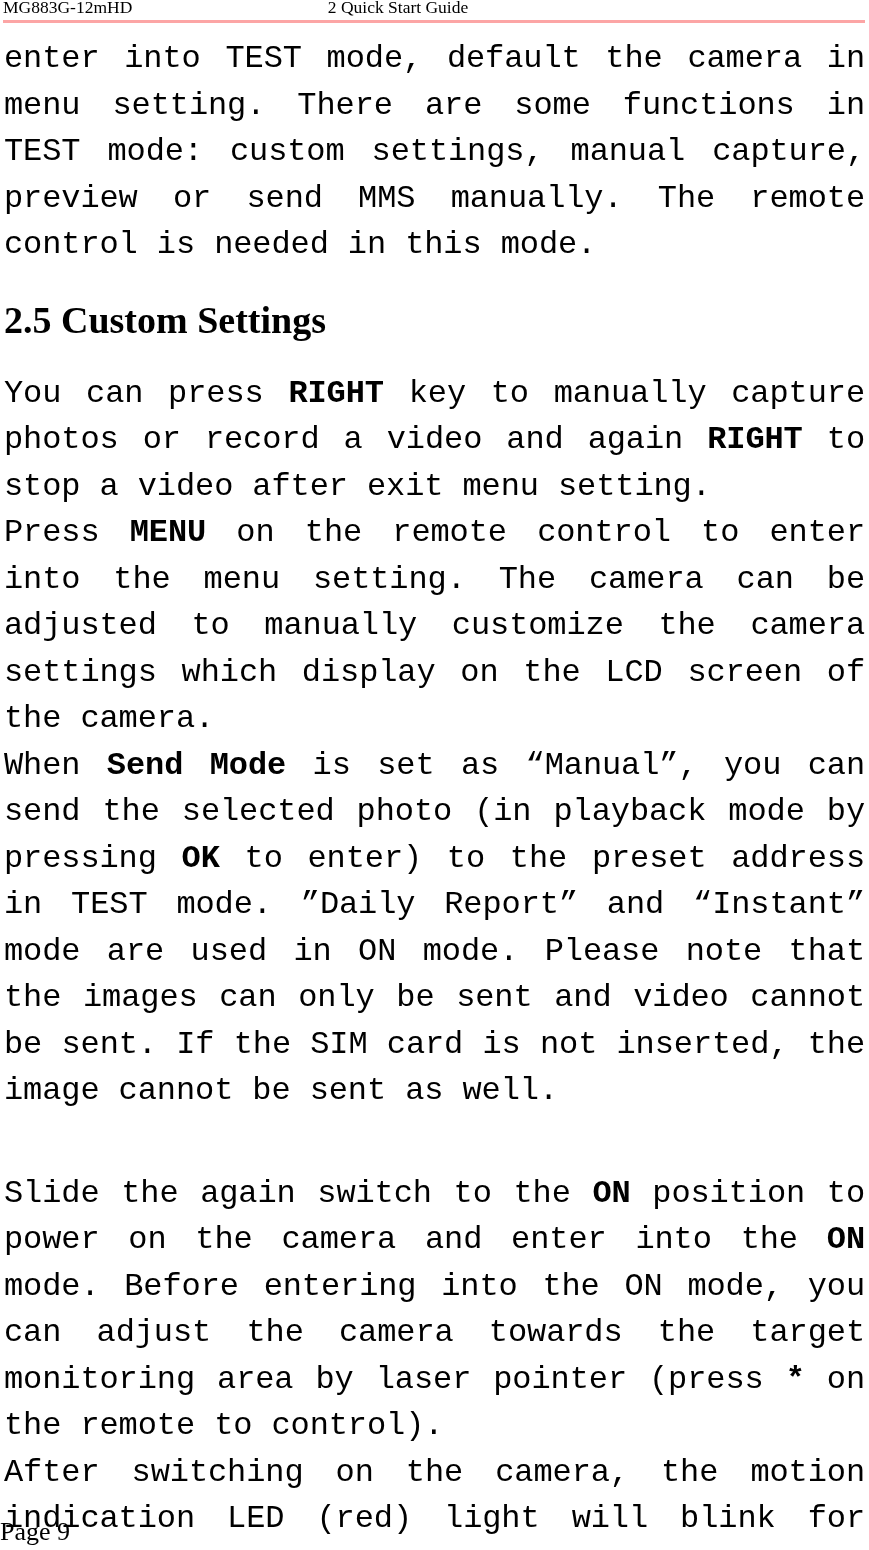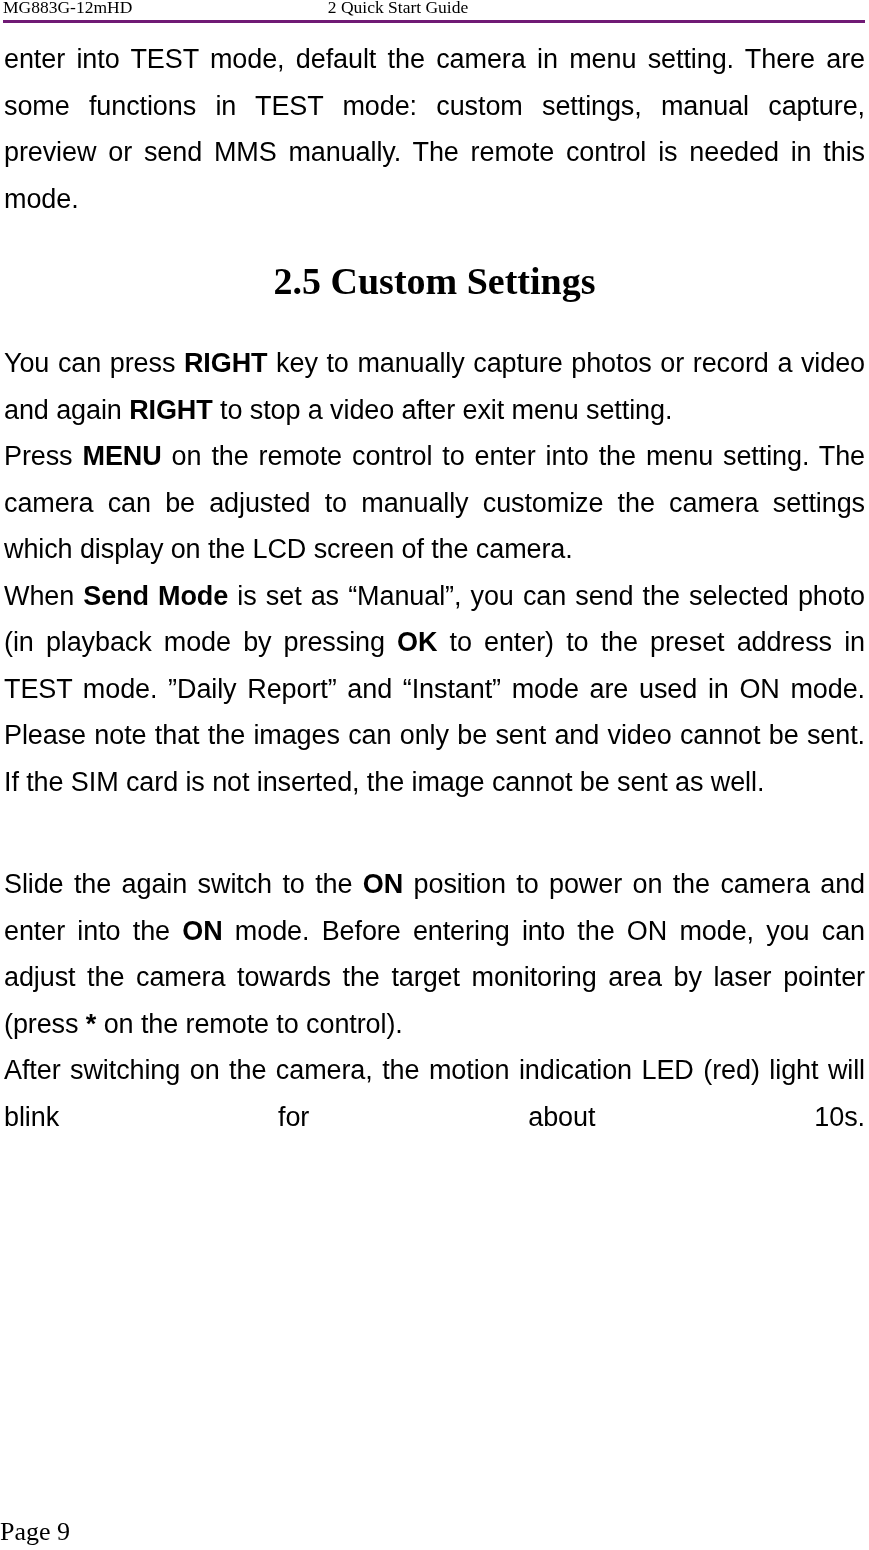--- a/index.html
+++ b/index.html
@@ -24,21 +24,21 @@
     height: 1550px;
   }
 
   
   .page-header {
     position: absolute;
     left: 3px;
     top: 0px;
     width: 862px;
     height: 20px;
-    border-bottom: 3px solid #701a75;
+    border-bottom: 3px solid #fca5a5;
   }
   .header-left {
     position: absolute;
     left: 0px;
     top: -2px;
     font-size: 17.5px;
     line-height: 19px;
     white-space: nowrap;
     font-family: "Liberation Serif", "DejaVu Serif", serif;
   }
@@ -58,48 +58,47 @@
   .content {
     position: absolute;
     left: 4px;
     top: 36px;
     width: 861px;
   }
 
   p.body {
     margin: 0;
     padding: 0;
-    font-size: 27px;
+    font-size: 32px;
     line-height: 46.5px;
     text-align: justify;
     text-justify: inter-word;
-    font-family: Liberation Sans, sans-serif;
+    font-family: Liberation Mono, monospace;
     font-stretch: condensed;
     transform-origin: left top;
     letter-spacing: -0.1px;
     word-spacing: 0px;
   }
   p.body.last-full::after {
     content: "";
     display: inline-block;
     width: 100%;
     height: 0;
   }
   p.body b { font-weight: bold; }
 
   h2.heading {
-    margin: 8px;
+    margin: 0;
     padding: 0;
     font-size: 38px;
     line-height: 46px;
     font-weight: bold;
     font-family: "Liberation Serif", "DejaVu Serif", serif;
     letter-spacing: 0px;
     white-space: nowrap;
-    text-align: center;
   }
 
   .sp-before-h { height: 28px; }
   .sp-after-h  { height: 28px; }
 
   
   .page-footer {
     position: absolute;
     left: 0;
     top: 1520px;

